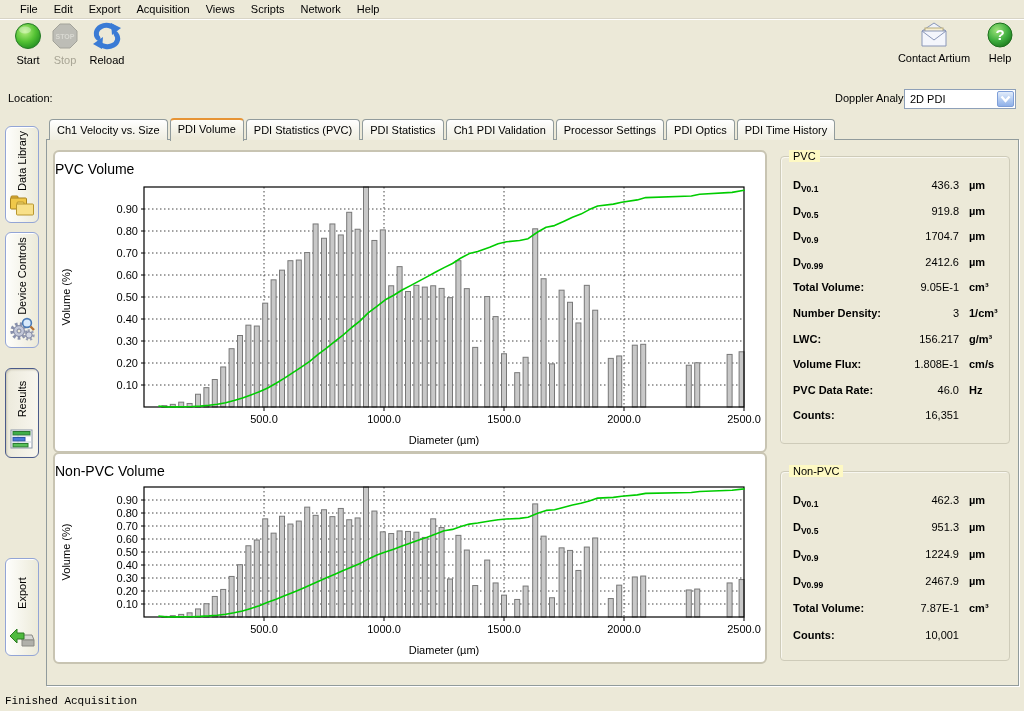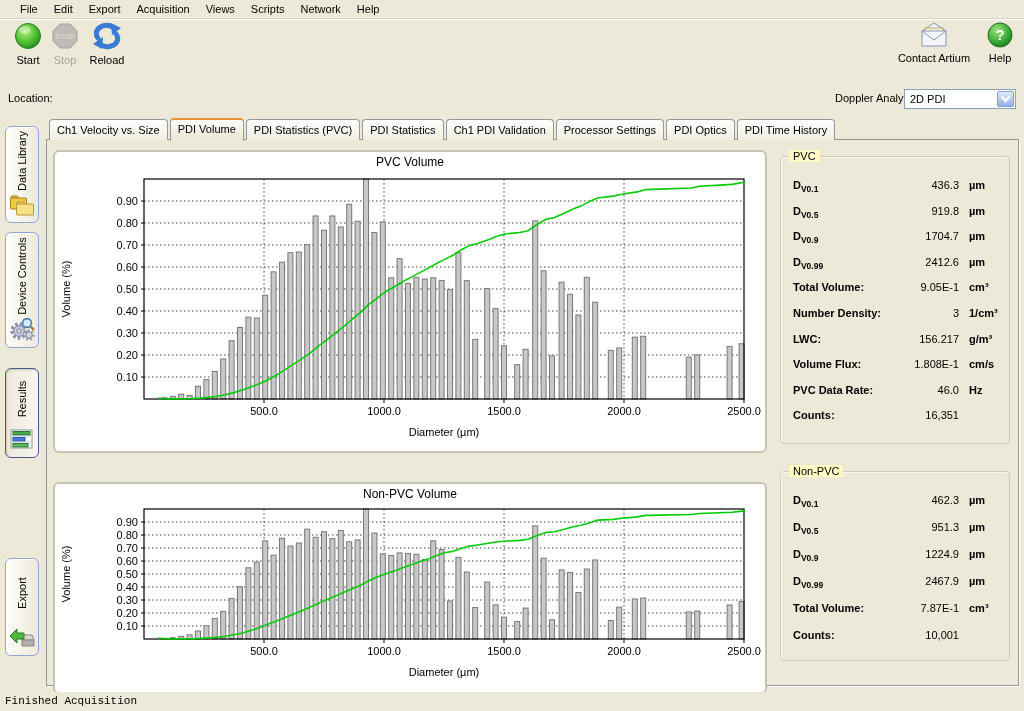--- a/index.html
+++ b/index.html
@@ -64,22 +64,22 @@
          border-radius:4px 4px 0 0; white-space:nowrap; cursor:pointer; }
   .tab.active { background:linear-gradient(#fdfdf9,#ece9d8 85%);
          border-top:2px solid #e79435; padding-top:3px; margin-top:-1px;
          margin-bottom:-1px; position:relative; }
   .tab-panel { position:absolute; top:22px; left:0; right:0; bottom:0;
          border:1px solid #919b9c; background:#ece9d8; box-shadow:1px 1px 0 #fff; }
   
   .chart-panel { position:absolute; left:6px; width:714px; background:#fff;
          border:2px solid #c8c4b2; border-radius:6px; overflow:hidden; }
   #pvc-chart-panel    { top:10px;  height:303px; }
-  #nonpvc-chart-panel { top:342px; height:212px; }
-  .chart-title { text-align:center; font-size:12px; padding-top:3px; }
+  #nonpvc-chart-panel { top:312px; height:212px; }
+  .chart-title { font-size:14px; padding-top:9px; }
   svg.chart { display:block; margin:0 auto; overflow:hidden; }
   svg.chart text { font-family:"Liberation Sans",sans-serif; font-size:11px; fill:#000; }
   
   .groupbox { position:absolute; left:733px; width:230px;
          border:1px solid #cecbb9; border-radius:4px;
          box-shadow:inset 1px 1px 0 #f8f7f0; }
   #pvc-stats    { top:16px;  height:288px; }
   #nonpvc-stats { top:331px; height:190px; }
   .groupbox-legend { position:absolute; top:-7px; left:8px;
          background:#fef9c3; padding:0 4px; }

